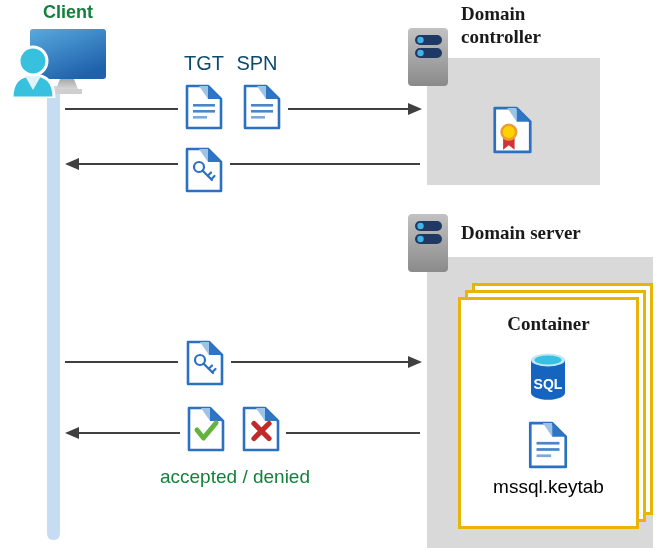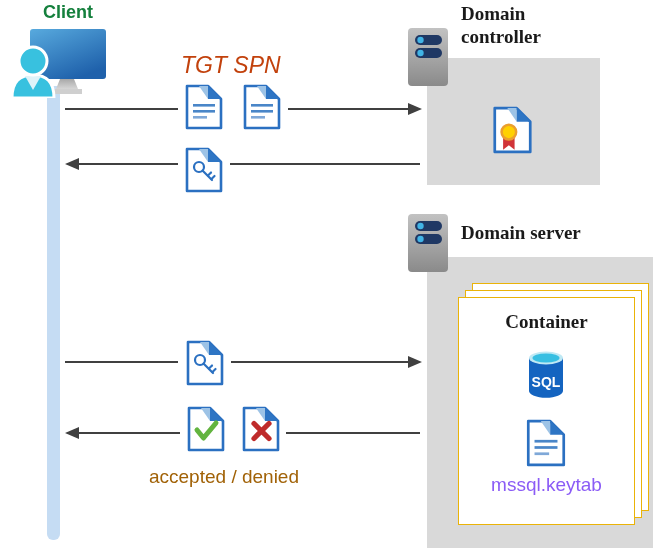--- a/index.html
+++ b/index.html
@@ -2,23 +2,23 @@
 <html><head>
 <meta charset="utf-8">
 <style>
   html,body{margin:0;padding:0;background:#fff;}
   #canvas{
     position:relative;width:660px;height:558px;background:#ffffff;
     font-family:"Liberation Sans",sans-serif;overflow:hidden;
   }
   .abs{position:absolute;}
   .title{font-weight:bold;color:#1a1a1a;font-size:19px;line-height:23px;font-family:Liberation Serif, serif;}
-  .small-label{color:#c2410c;font-size:23px;font-style:italic;}
+  .small-label{color:#0c4a6e;font-size:20px;}
   .gray-box{background:#d9d9d9;}
-  .sheet{background:#ffffff;border:1px solid #eab308;}
+  .sheet{background:#ffffff;border:3px solid #eab308;}
   .center-text{text-align:center;}
   #client-title{font-size:18px;font-weight:bold;color:#15803d;}
   #lifeline{
     background:#c5dcf3;border-radius:0 0 6px 6px;
   }
   svg{display:block;}
   .z0{z-index:0;} .z1{z-index:1;} .z2{z-index:2;} .z3{z-index:3;}
 </style>
 </head>
 <body>
@@ -146,21 +146,21 @@
     <svg class="abs" style="left:69px;top:53px;" width="36" height="48" viewBox="0 0 36 48">
       <path d="M1 7 V40 C1 43.6 8.6 46.8 18 46.8 C27.4 46.8 35 43.6 35 40 V7 Z" fill="#1464c0"></path>
       <ellipse cx="18" cy="7" rx="17" ry="6.5" fill="#bfe9f4"></ellipse>
       <ellipse cx="18" cy="7" rx="13.5" ry="4.6" fill="#38bfe2"></ellipse>
       <text x="18" y="36" text-anchor="middle" font-family="Liberation Sans, sans-serif" font-size="14" font-weight="bold" fill="#ffffff">SQL</text>
     </svg>
     <svg class="abs" style="left:67px;top:121px;" width="40" height="48" viewBox="0 0 38 46">
       <use href="#doc-page"></use>
         <use href="#doc-lines"></use>
     </svg>
-    <div class="abs center-text" style="left:0;top:176px;width:175px;font-size:19px;color:#8b5cf6;">mssql.keytab</div>
+    <div class="abs center-text" style="left:0;top:176px;width:175px;font-size:19px;color:#000000;">mssql.keytab</div>
   </div>
 
   <svg class="abs z2" style="left:186px;top:340px;" width="38" height="46" viewBox="0 0 38 46">
     <use href="#doc-page"></use>
     <g stroke="#2b70c1" stroke-width="2.2" fill="none" stroke-linecap="round">
       <circle cx="14" cy="20" r="5"></circle>
       <path d="M17.5 23.5 L27 33"></path>
       <path d="M23 28.5 L26 25.5"></path>
       <path d="M26.5 32 L29.5 29"></path>
     </g>
@@ -170,15 +170,15 @@
     <use href="#doc-page"></use>
     <path d="M10 24 L16.5 32 L29 17" stroke="#62b43f" stroke-width="5" fill="none" stroke-linecap="round" stroke-linejoin="round"></path>
   </svg>
   <svg class="abs z2" style="left:242px;top:406px;" width="38" height="46" viewBox="0 0 38 46">
     <use href="#doc-page"></use>
     <g stroke="#bf2b2b" stroke-width="5.2" stroke-linecap="round">
       <path d="M12 17.5 L27 32.5"></path>
       <path d="M27 17.5 L12 32.5"></path>
     </g>
   </svg>
-  <div class="abs z2 center-text" style="left:104px;top:466px;width:240px;font-size:19px;color:#a16207;">accepted / denied</div>
+  <div class="abs z2 center-text" style="left:115px;top:466px;width:240px;font-size:19px;color:#15803d;">accepted / denied</div>
 
 </div>
 
 </body></html>

